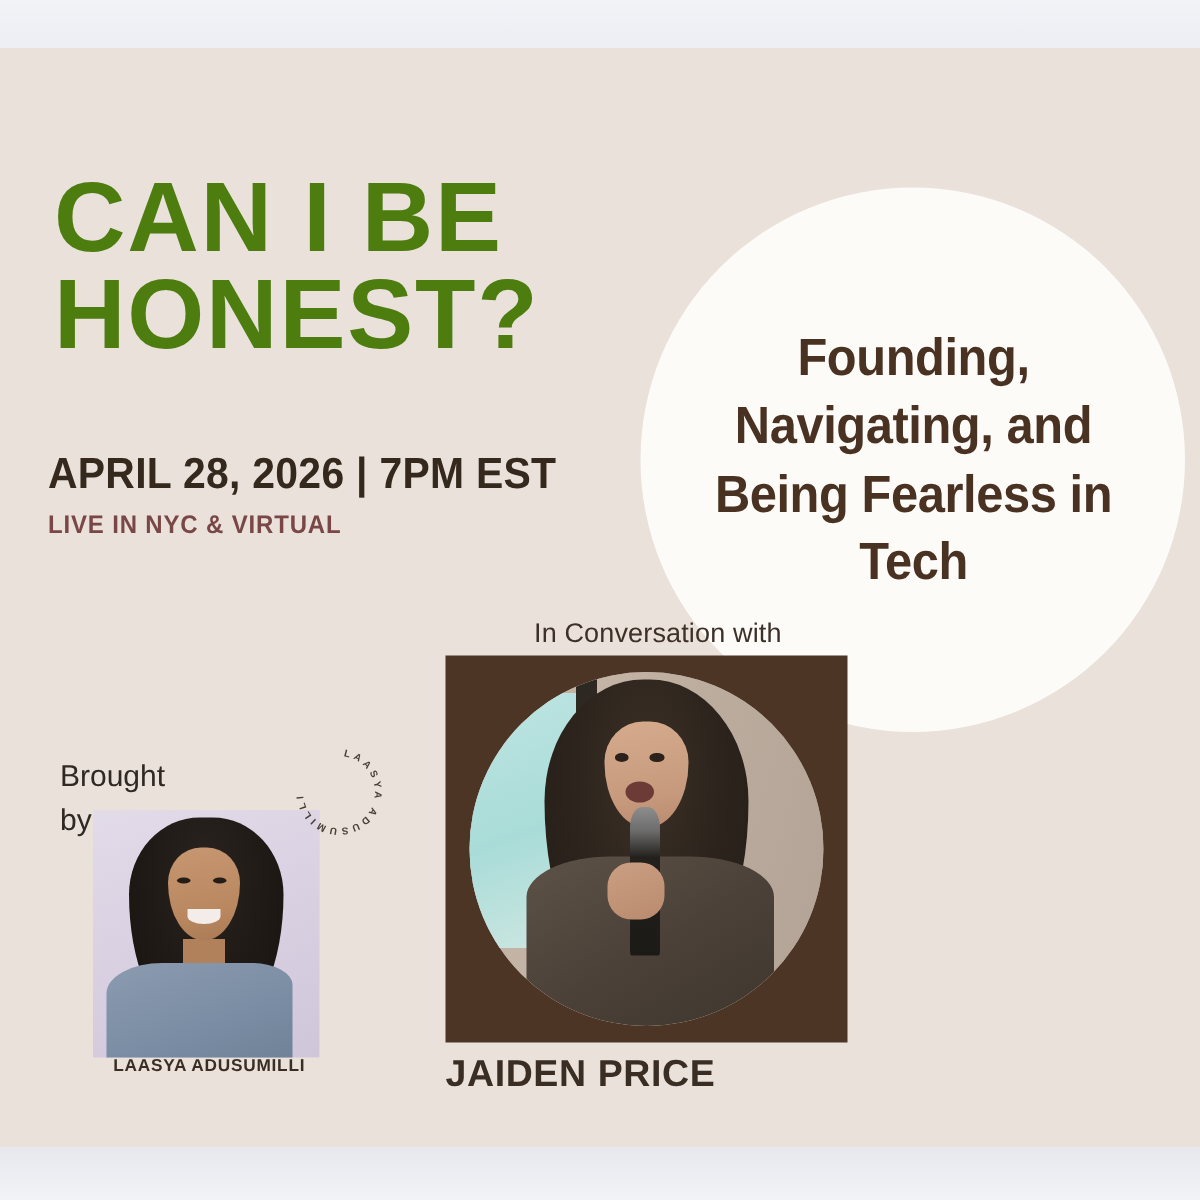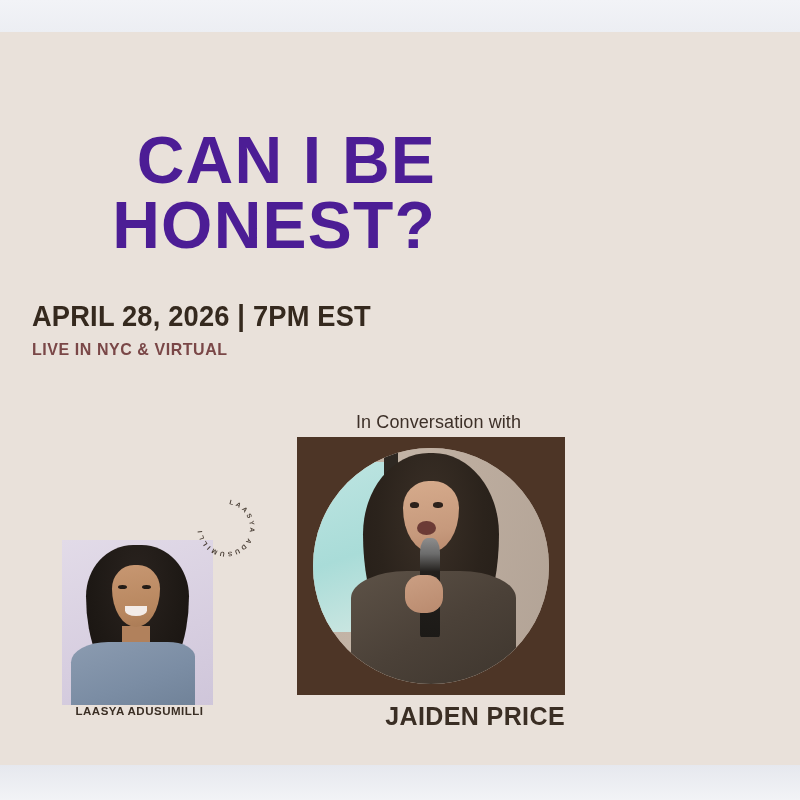--- a/index.html
+++ b/index.html
@@ -69,30 +69,29 @@
     letter-spacing: -0.3px;
     color: #4a3223;
     transform: scaleX(0.93);
     white-space: pre-line;
   }
 
   
   #headline {
     position: absolute;
     left: 36px;
-    top: 96px;   
+    top: 80px;   
     width: 400px;
     font-family: "Liberation Sans", sans-serif;
     font-weight: 700;
     font-size: 66px;
     line-height: 0.98;
     letter-spacing: 1.2px;
-    color: #4c1d95;
+    color: #4d7c0f;
     white-space: pre-line;
-    text-align: right;
   }
 
   
   #event-date {
     position: absolute;
     left: 32px;
     top: 268px;  
     font-family: "Liberation Sans Narrow", "Liberation Sans", sans-serif;
     font-weight: 700;
     font-size: 29px;
@@ -219,21 +218,21 @@
     width: 16%; height: 16%;
     background: linear-gradient(160deg, #cb9f83 0%, #b98a6e 100%);
     border-radius: 42%;
   }
 
   #speaker-name {
     position: absolute;
     left: 297px;
     top: 670px;   
     width: 268px;
-    text-align: right;
+    text-align: left;
     font-size: 25px;
     font-weight: 700;
     letter-spacing: 0.4px;
     color: #3a2e24;
   }
 
   
   #brought-by {
     position: absolute;
     left: 40px;
@@ -330,20 +329,26 @@
 </style>
 </head>
 <body>
 
 <div id="poster-root">
 
   <div class="band" id="band-top"></div>
 
   <div id="poster-canvas">
 
+    <div id="talk-circle">
+      <div id="talk-subtitle">Founding,
+Navigating, and
+Being Fearless in
+Tech</div>
+    </div>
 
     <div id="headline">CAN I BE
 HONEST?</div>
 
     <div id="event-date">APRIL 28, 2026 | 7PM EST</div>
     <div id="event-location">LIVE IN NYC &amp; VIRTUAL</div>
 
     <div id="in-conversation">In Conversation with</div>
 
     <div id="speaker-photo-frame">
@@ -357,20 +362,22 @@
         <div class="ph-eye-r"></div>
         <div class="ph-mouth"></div>
         <div class="ph-body"></div>
         <div class="ph-mic"></div>
         <div class="ph-hand"></div>
       </div>
     </div>
 
     <div id="speaker-name">JAIDEN PRICE</div>
 
+    <div id="brought-by">Brought
+by</div>
 
     <div id="host-photo">
       <div class="hp-bg"></div>
       <div class="hp-hair"></div>
       <div class="hp-neck"></div>
       <div class="hp-face"></div>
       <div class="hp-eye-l"></div>
       <div class="hp-eye-r"></div>
       <div class="hp-smile"></div>
       <div class="hp-blazer"></div>

